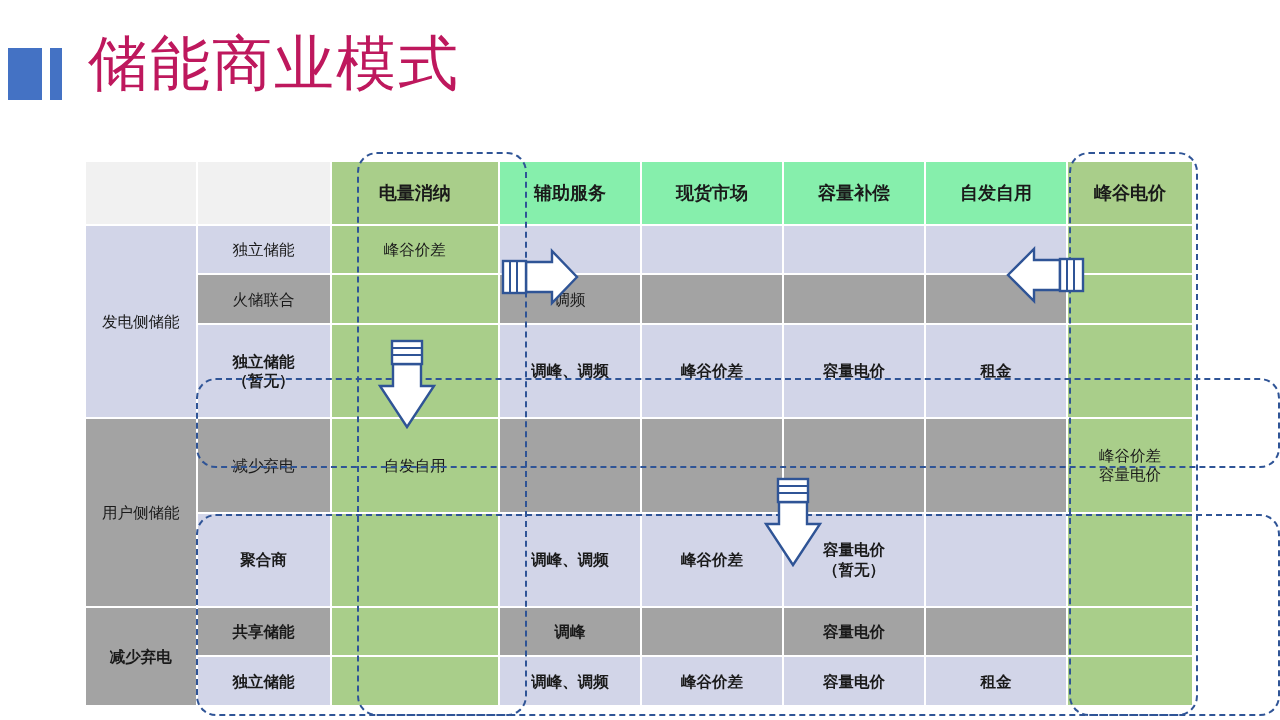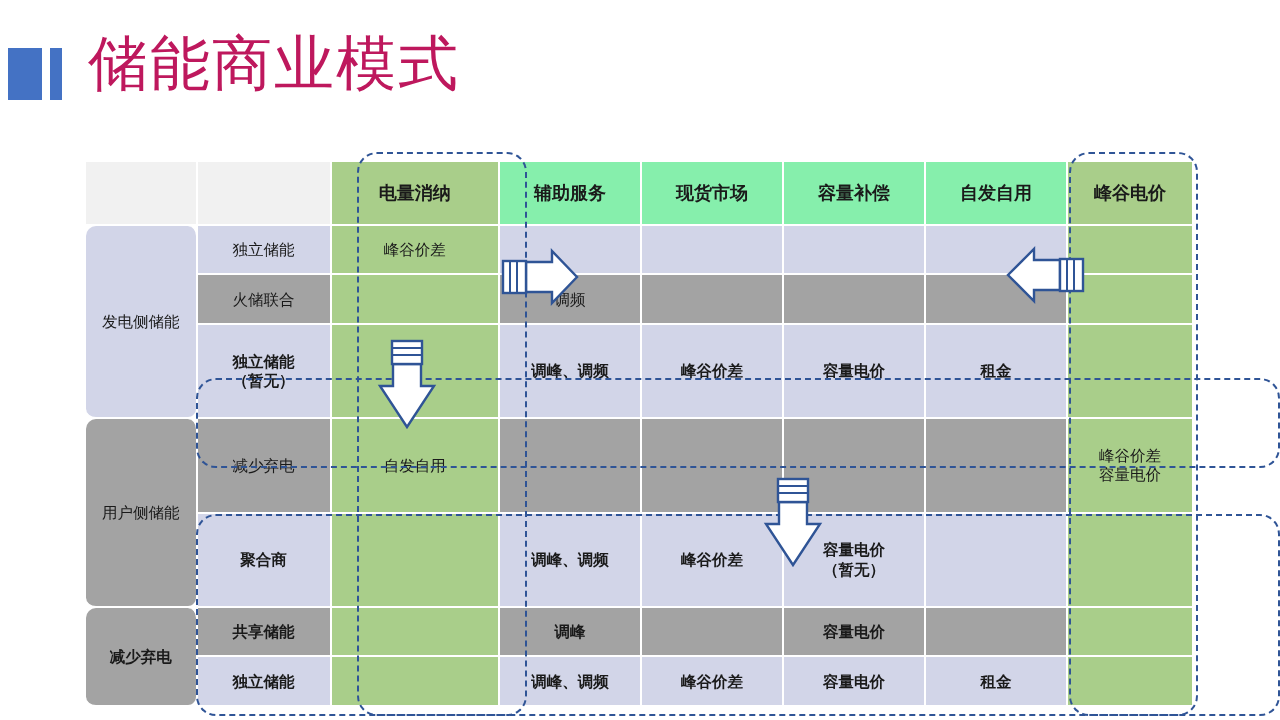--- a/index.html
+++ b/index.html
@@ -37,21 +37,21 @@
   
   #grid tr.head td{height:62px;font-weight:bold;font-size:18px;}
   .h-blank{background:#F1F1F1;}
   .h-blue{background:#86efac;color:#ffffff;margin-left:24px;}
   .h-green{background:#A9CE8A;color:#ffffff;}
 
   
   .band-dark{background:#D2D5E8;}
   .band-light{background:#a3a3a3;}
   .cell-green{background:#A9CE8A;}
-  td.grp{font-size:16px;border-radius:10px;}
+  td.grp{font-size:16px;}
   td.bold{font-weight:bold;}
 
   
   col.c-grp{width:110px;}
   col.c-sub{width:132px;}
   col.c-g1{width:166px;}
   col.c-d{width:140px;}
   col.c-g2{width:124px;}
 
   

